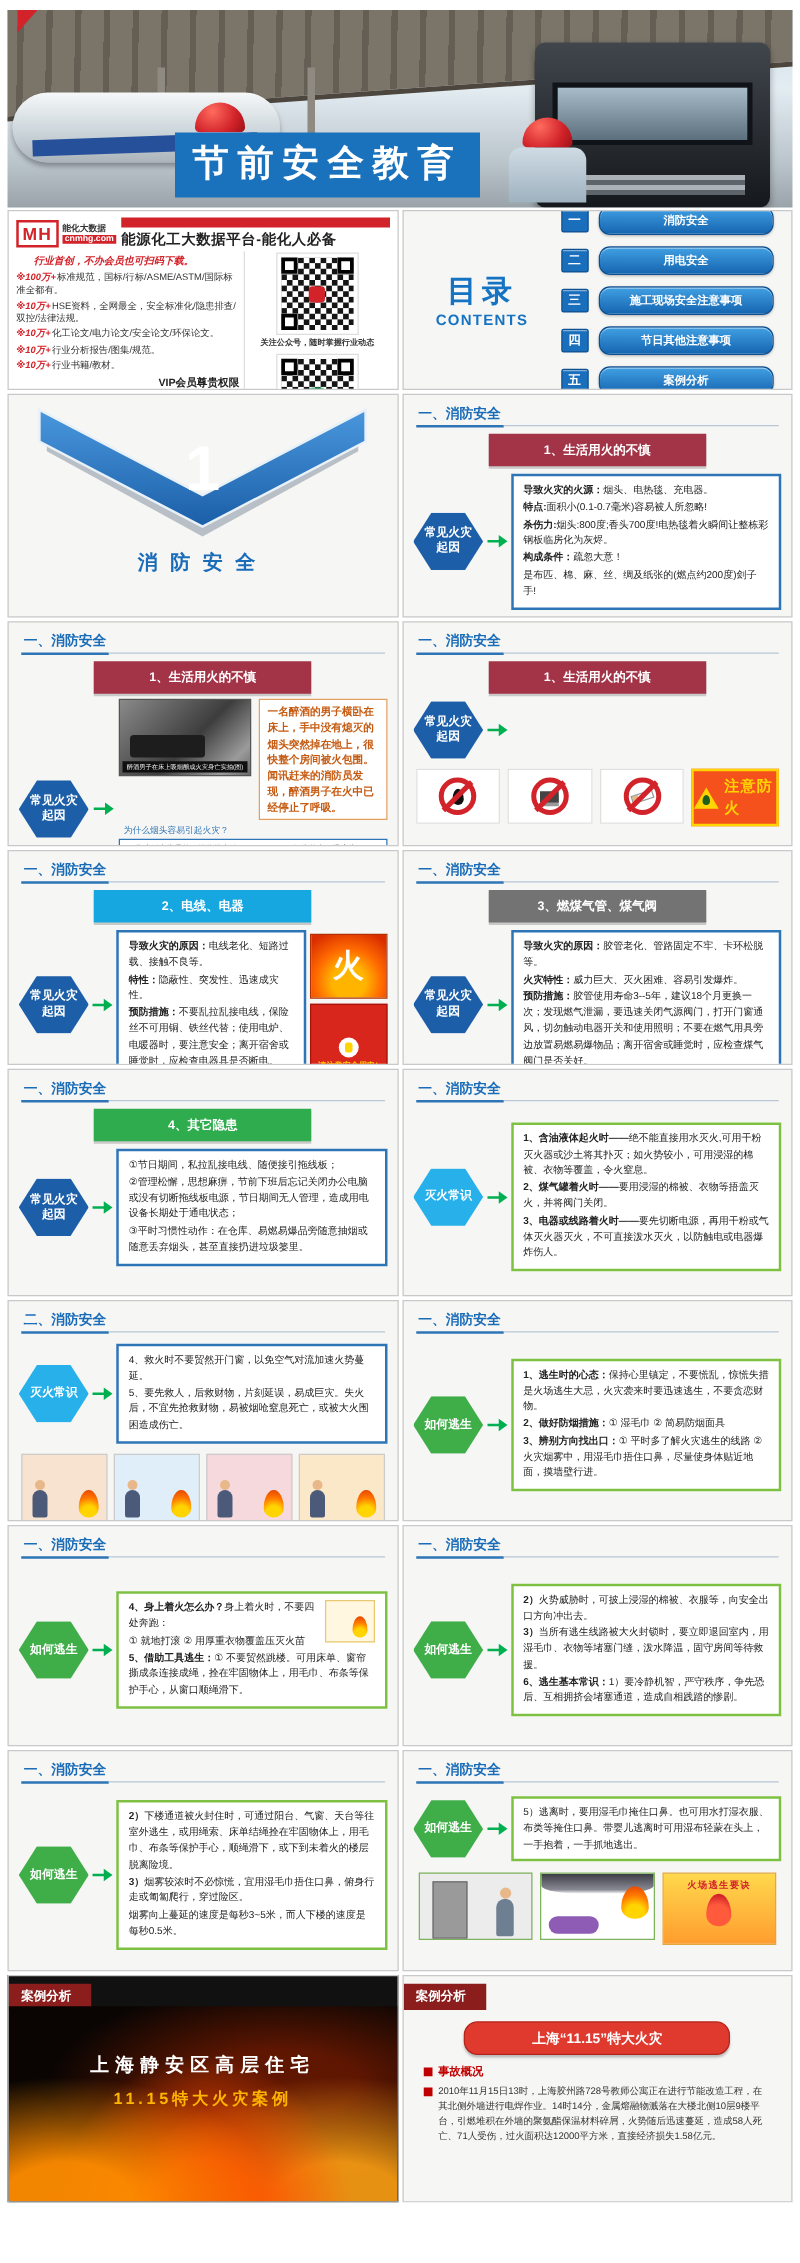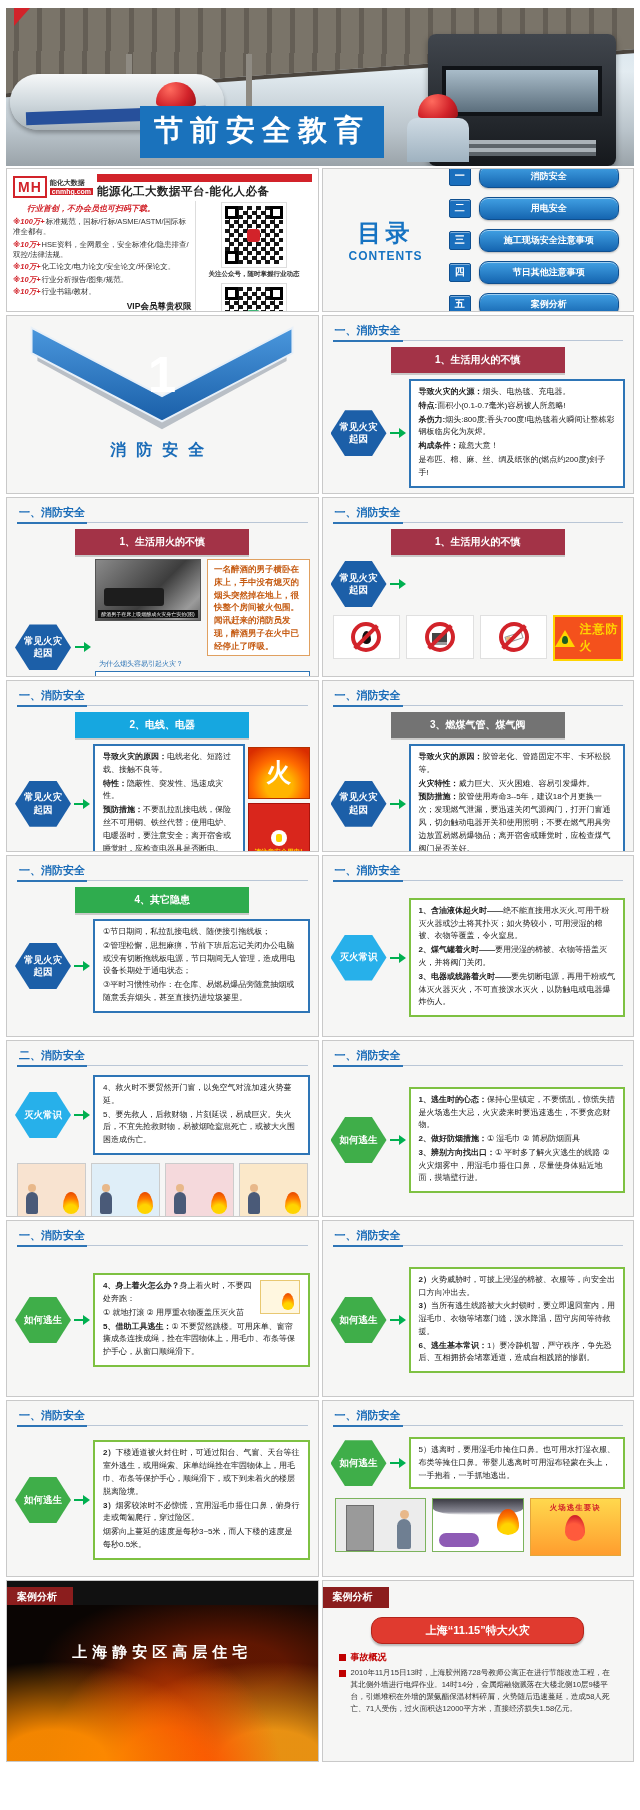--- a/index.html
+++ b/index.html
@@ -594,20 +594,21 @@
         </div>
       </div>
     </div>
   </div>
 
   <div class="row" style="height:182px;">
     <div class="card" style="background:#111;">
       <span class="shead-case">案例分析</span>
       <div class="fire-slide">
         <div class="t1">上海静安区高层住宅</div>
+        <div class="t2">11.15特大火灾案例</div>
       </div>
     </div>
 
     <div class="card">
       <span class="shead-case">案例分析</span>
       <div class="case-banner">上海“11.15”特大火灾</div>
       <div class="sec-row">
         <span class="redsq"></span>
         <span class="st">事故概况</span>
       </div>

